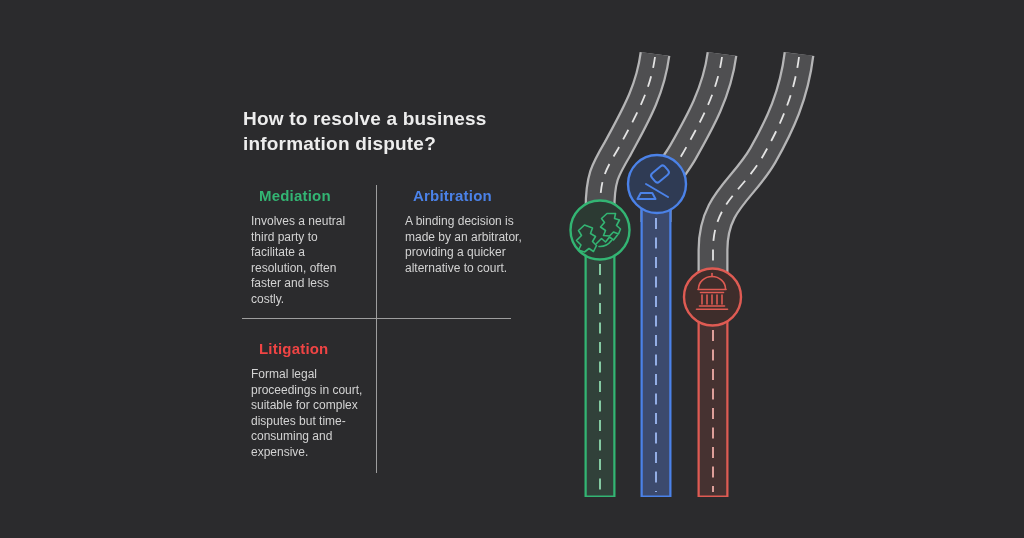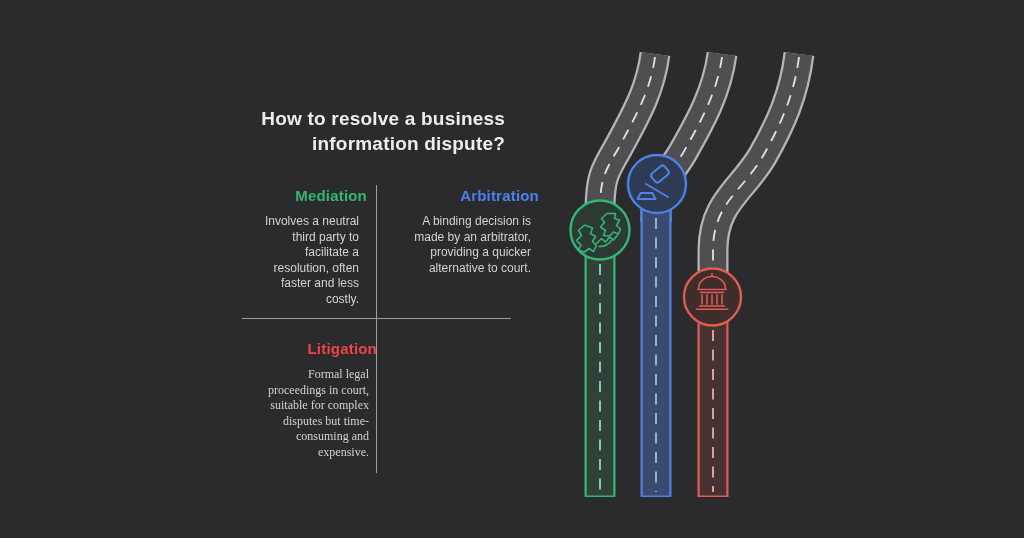--- a/index.html
+++ b/index.html
@@ -1,30 +1,29 @@
 <!DOCTYPE html>
 <html><head>
 <meta charset="utf-8">
 <style>
   html,body{margin:0;padding:0;background:#202022;}
   .stage{
     position:relative;width:1024px;height:538px;overflow:hidden;
     background:#2b2b2d;
     font-family:"Liberation Sans", sans-serif;
-    text-align:right;
   }
   .roads-svg{position:absolute;inset:0;width:1024px;height:538px;}
   .title{
     position:absolute;left:243px;top:106px;width:262px;
     font-size:19px;line-height:25px;font-weight:700;color:#ededed;
     letter-spacing:.2px;
   }
   .cell{position:absolute;}
   .cell h2{
-    margin:0 0 10px 8px;font-size:15px;font-weight:700;letter-spacing:.2px;
+    margin:0 0 10px 16px;font-size:15px;font-weight:700;letter-spacing:.2px;
   }
   .cell p{
     margin:8px;font-size:12px;line-height:15.5px;color:#d3d3d3;
   }
   .m-green{color:#33b573;}
   .m-blue{color:#4b82e8;}
   .m-red{color:#ef4444;}
   .vline{
     position:absolute;left:376px;top:185px;width:1px;height:288px;
     background:#9e9e9e;
@@ -115,16 +114,16 @@
     <p style="width:108px;">Involves a neutral third party to facilitate a resolution, often faster and less costly.</p>
   </section>
 
   <section class="cell" style="left:397px;top:187px;">
     <h2 class="m-blue">Arbitration</h2>
     <p style="width:126px;">A binding decision is made by an arbitrator, providing a quicker alternative to court.</p>
   </section>
 
   <section class="cell" style="left:243px;top:340px;">
     <h2 class="m-red">Litigation</h2>
-    <p style="width:118px;font-family:Liberation Serif, serif;">Formal legal proceedings in court, suitable for complex disputes but time-consuming and expensive.</p>
+    <p style="width:118px;">Formal legal proceedings in court, suitable for complex disputes but time-consuming and expensive.</p>
   </section>
 
 </div>
 
 </body></html>

